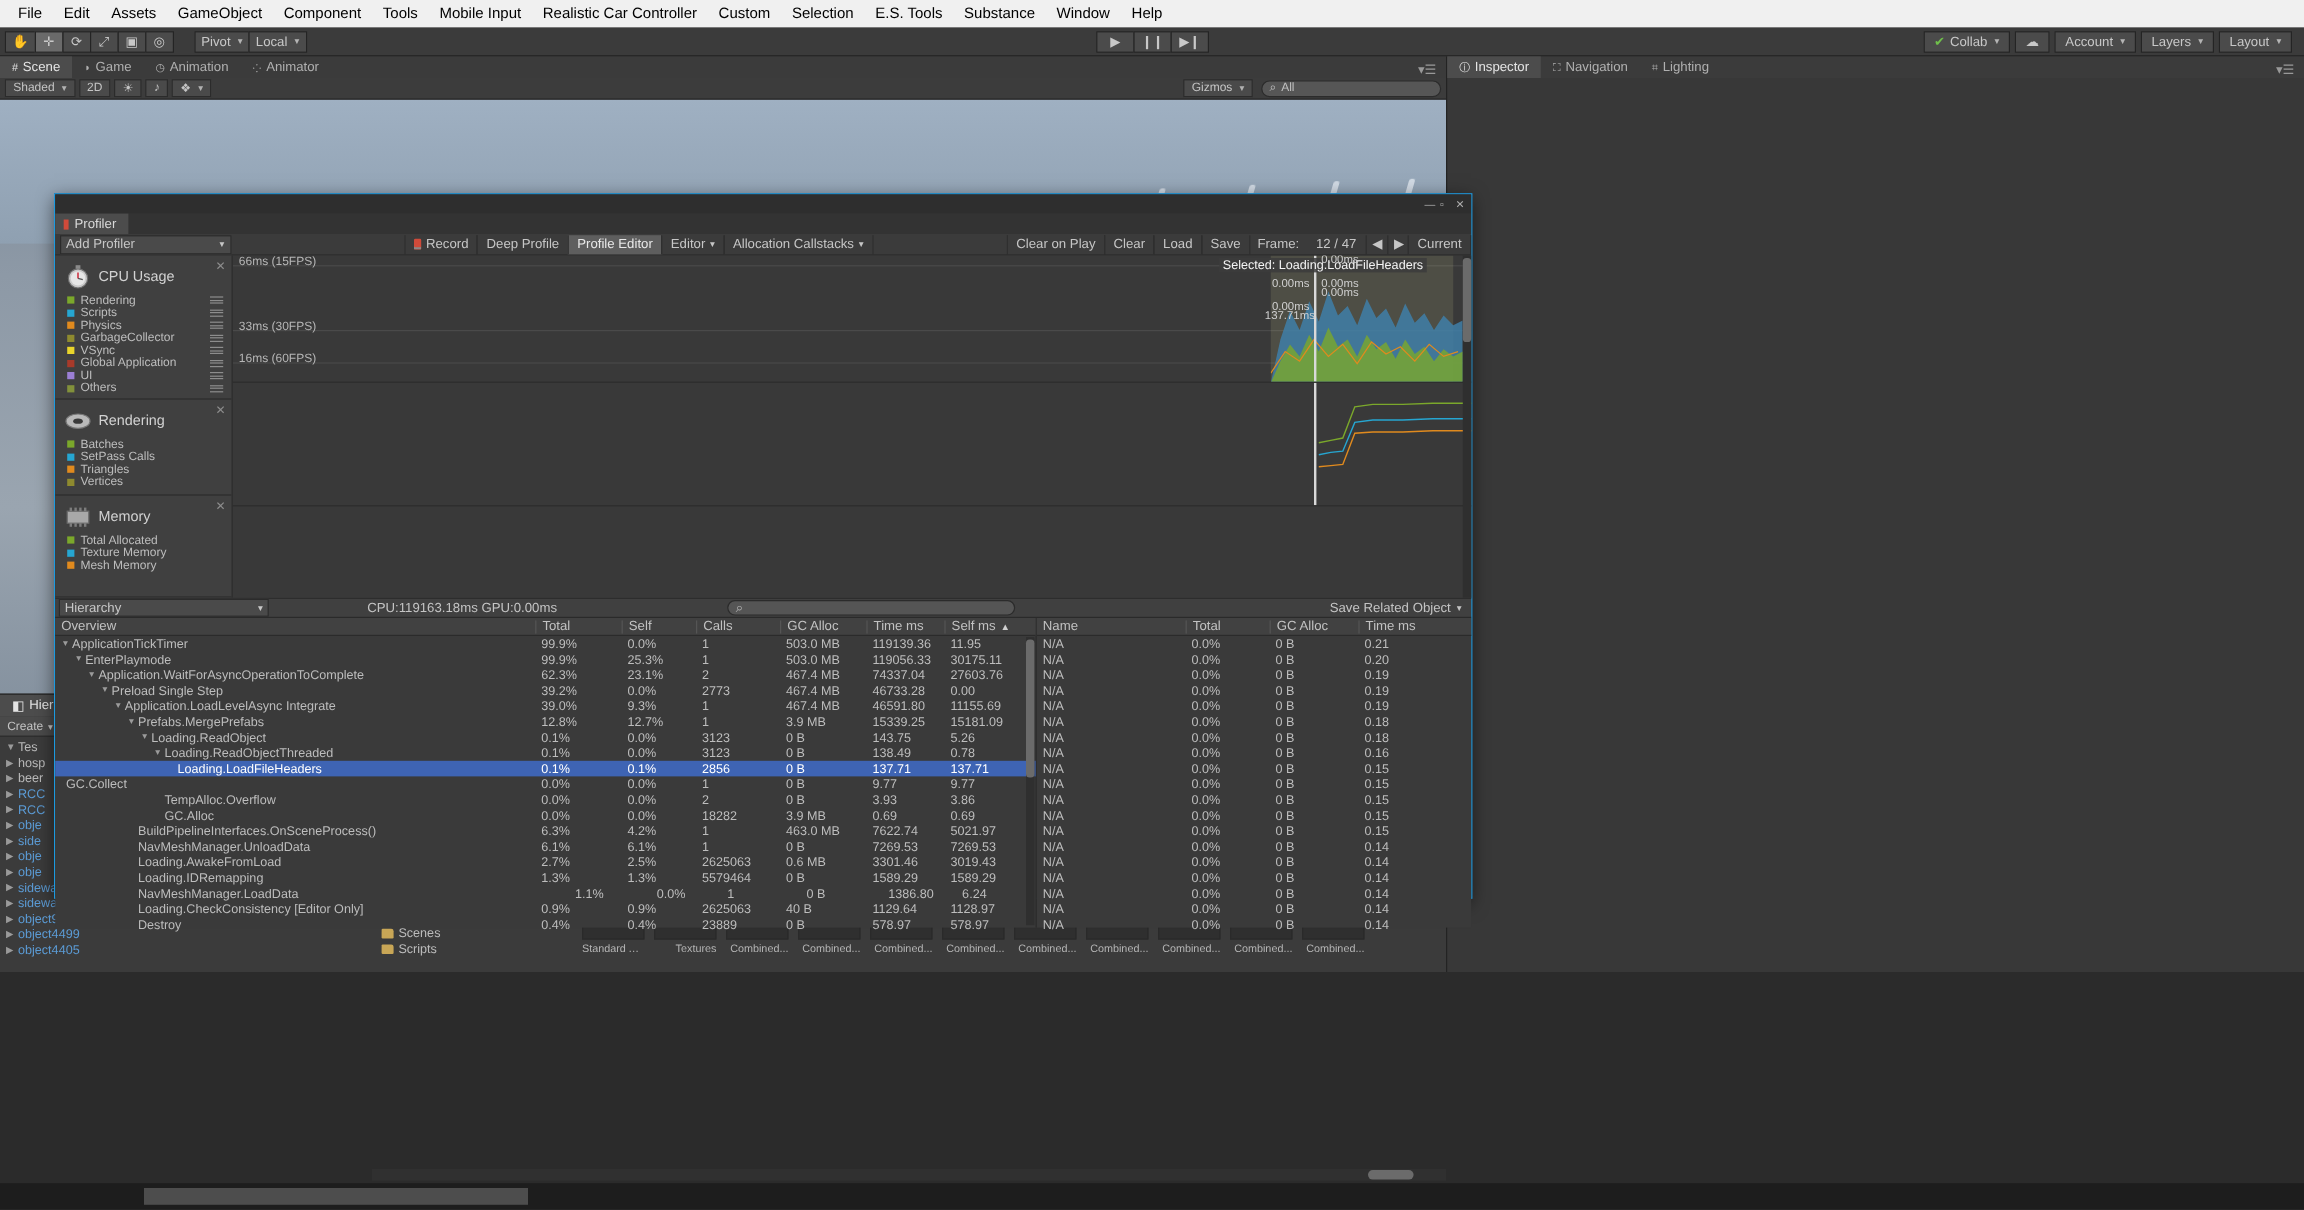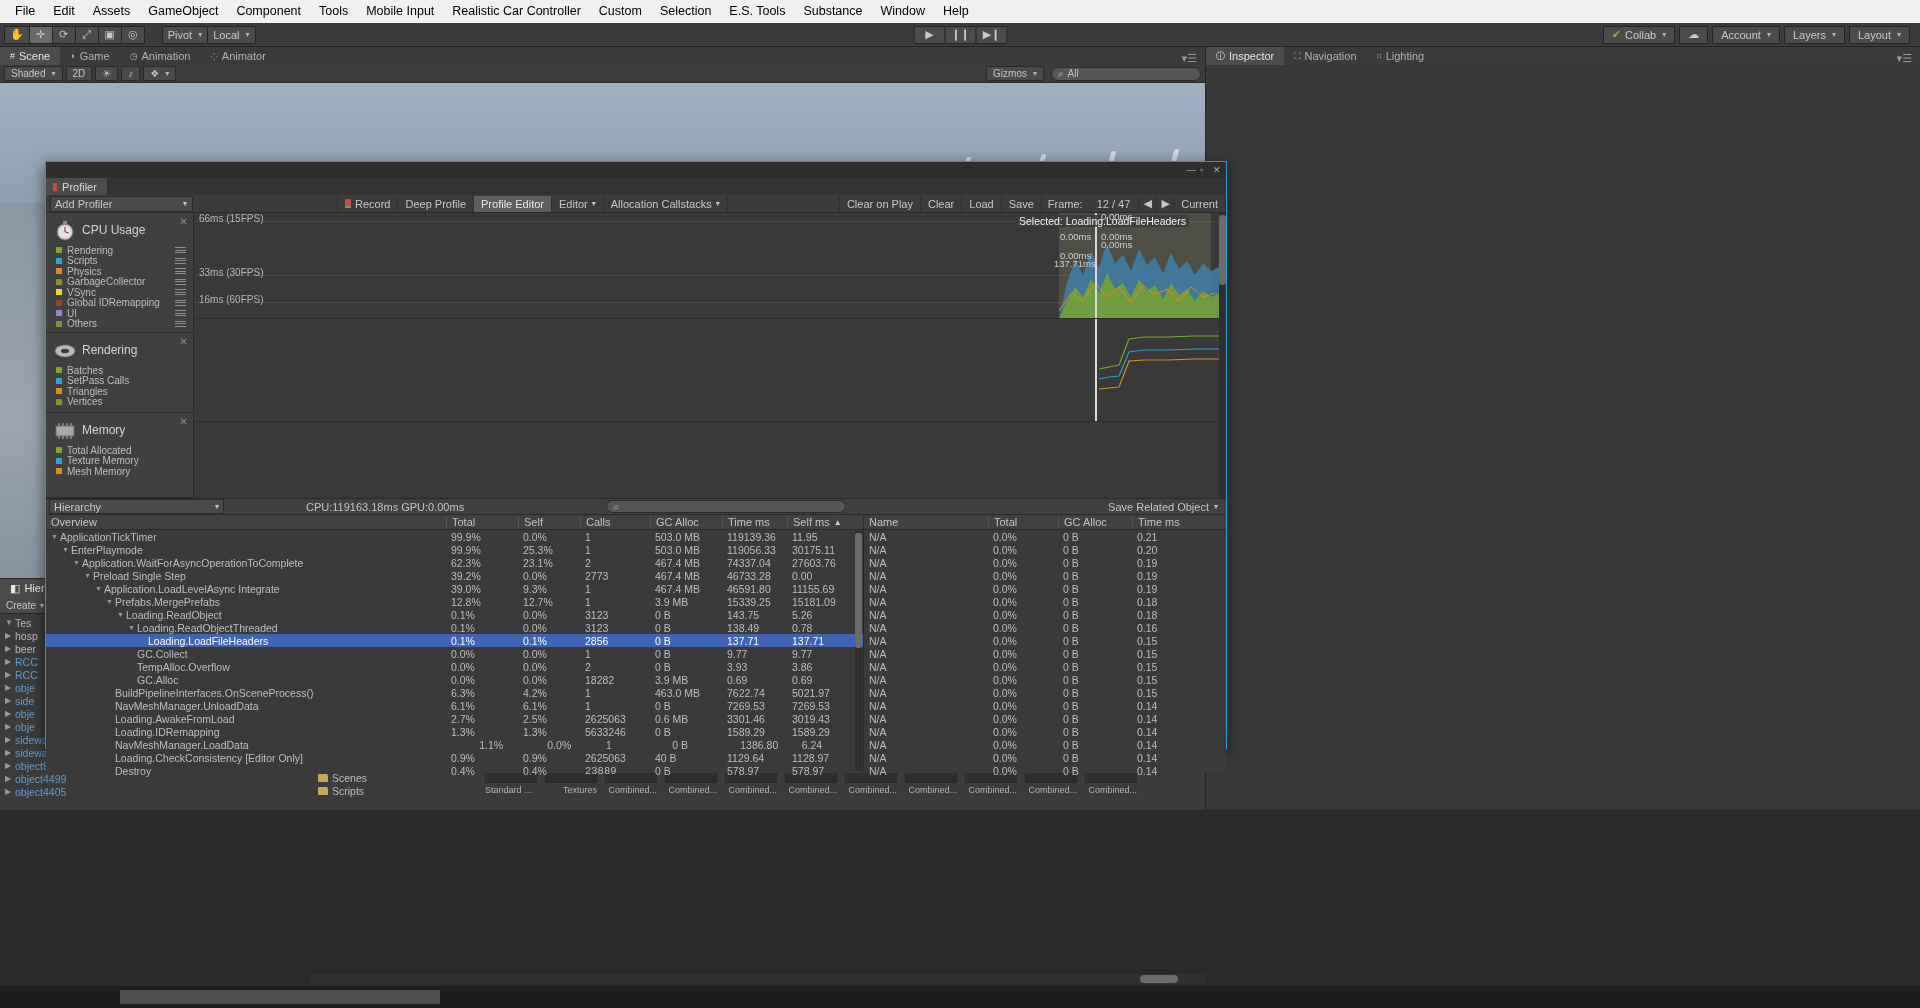--- a/index.html
+++ b/index.html
@@ -623,21 +623,21 @@
               <span class="sw" style="background: rgb(232, 212, 43);"></span>
               <span class="nm">VSync</span>
               <span class="drag">
                 <i></i>
                 <i></i>
                 <i></i>
               </span>
             </div>
             <div class="mod-item">
               <span class="sw" style="background: rgb(168, 58, 42);"></span>
-              <span class="nm">Global IDRemapping</span>
+              <span class="nm">Global Application</span>
               <span class="drag">
                 <i></i>
                 <i></i>
                 <i></i>
               </span>
             </div>
             <div class="mod-item">
               <span class="sw" style="background: rgb(155, 127, 212);"></span>
               <span class="nm">UI</span>
               <span class="drag">
@@ -890,21 +890,21 @@
                 <span>Loading.LoadFileHeaders</span>
               </div>
               <div class="cell" style="width: 72px;">0.1%</div>
               <div class="cell" style="width: 62px;">0.1%</div>
               <div class="cell" style="width: 70px;">2856</div>
               <div class="cell" style="width: 72px;">0 B</div>
               <div class="cell" style="width: 65px;">137.71</div>
               <div class="cell" style="width: 70px;">137.71</div>
             </div>
             <div class="trow">
-              <div class="cname" style="width: 400px; padding-left: 82px;">
+              <div class="cname" style="width: 400px; ">
                 <span class="tri"></span>
                 <span>GC.Collect</span>
               </div>
               <div class="cell" style="width: 72px;">0.0%</div>
               <div class="cell" style="width: 62px;">0.0%</div>
               <div class="cell" style="width: 70px;">1</div>
               <div class="cell" style="width: 72px;">0 B</div>
               <div class="cell" style="width: 65px;">9.77</div>
               <div class="cell" style="width: 70px;">9.77</div>
             </div>
@@ -968,21 +968,21 @@
               <div class="cell" style="width: 65px;">3301.46</div>
               <div class="cell" style="width: 70px;">3019.43</div>
             </div>
             <div class="trow">
               <div class="cname" style="width: 400px; padding-left: 60px;">
                 <span class="tri"></span>
                 <span>Loading.IDRemapping</span>
               </div>
               <div class="cell" style="width: 72px;">1.3%</div>
               <div class="cell" style="width: 62px;">1.3%</div>
-              <div class="cell" style="width: 70px;">5633246</div>
+              <div class="cell" style="width: 70px;">5579464</div>
               <div class="cell" style="width: 72px;">0 B</div>
               <div class="cell" style="width: 65px;">1589.29</div>
               <div class="cell" style="width: 70px;">1589.29</div>
             </div>
             <div class="trow">
               <div class="cname" style="width: 400px; padding-left: 60px;">
                 <span class="tri"></span>
                 <span>NavMeshManager.LoadData</span>
               </div>
               <div class="cell" style="width: 72px; margin-left: 48px;">1.1%</div>
@@ -1004,21 +1004,21 @@
               <div class="cell" style="width: 65px;">1129.64</div>
               <div class="cell" style="width: 70px;">1128.97</div>
             </div>
             <div class="trow">
               <div class="cname" style="width: 400px; padding-left: 60px;">
                 <span class="tri"></span>
                 <span>Destroy</span>
               </div>
               <div class="cell" style="width: 72px;">0.4%</div>
               <div class="cell" style="width: 62px;">0.4%</div>
-              <div class="cell" style="width: 70px; font-family: Liberation Mono, monospace;">23889</div>
+              <div class="cell" style="width: 70px;">23889</div>
               <div class="cell" style="width: 72px;">0 B</div>
               <div class="cell" style="width: 65px;">578.97</div>
               <div class="cell" style="width: 70px;">578.97</div>
             </div>
           </div>
         <div class="vscroll" style="top:16px;height:240px;">
           <div class="vthumb" style="top:2px;height:115px;"></div>
         </div>
       </div>
 

